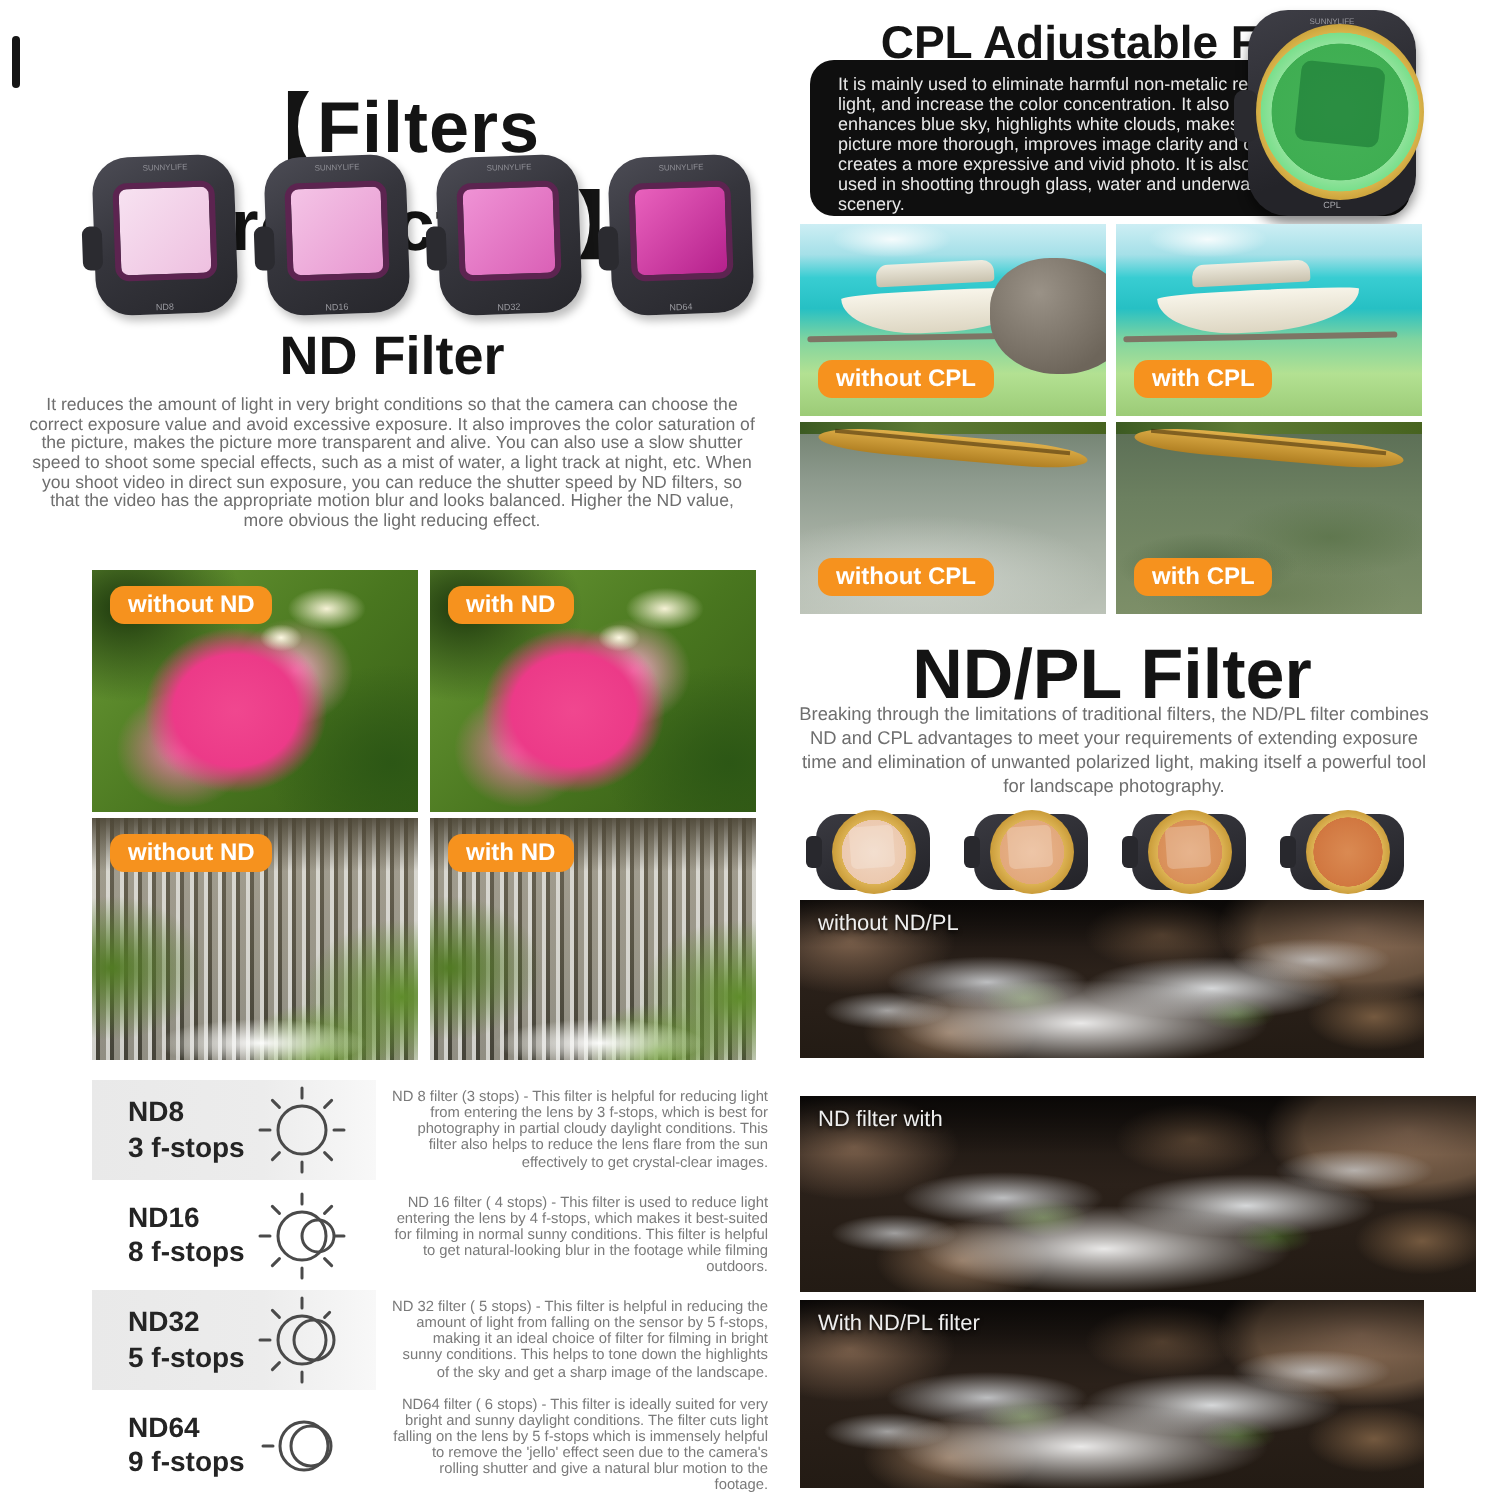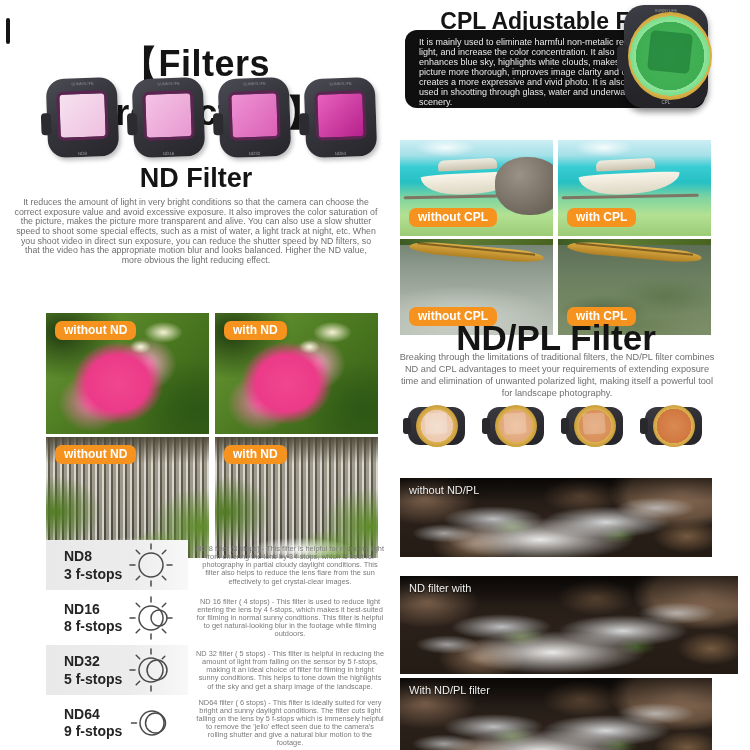--- a/index.html
+++ b/index.html
@@ -46,21 +46,21 @@
   .g1 { background:linear-gradient(135deg,#f7e2f1 0%,#eec0e0 100%); }
   .g2 { background:linear-gradient(135deg,#f4c4e6 0%,#e898d1 100%); }
   .g3 { background:linear-gradient(135deg,#ef93d5 0%,#da60b6 100%); }
   .g4 { background:linear-gradient(135deg,#e962bd 0%,#b5208c 100%); }
   .pf-brand { position:absolute; top:5px; left:0; width:100%; text-align:center;
              font-size:4px; color:#8f8f96; transform:rotate(-2deg); }
   .pf-name { position:absolute; bottom:6px; left:0; width:100%; text-align:center;
              font-size:4.5px; color:#9a9aa0; transform:rotate(-2deg); }
 
   
-  .cell { position:absolute; overflow:hidden;margin-top:28px; }
+  .cell { position:absolute; overflow:hidden; }
   .ph-flower { background:
       radial-gradient(26px 14px at 72% 16%, #f6f2d6 0%, rgba(246,242,214,0) 75%),
       radial-gradient(14px 9px at 58% 28%, #fdf8e2 0%, rgba(253,248,226,0) 75%),
       radial-gradient(62px 56px at 44% 58%, #f0478f 0%, #ec3a88 50%, rgba(236,58,136,0) 74%),
       radial-gradient(48px 42px at 28% 74%, #f47ab0 0%, rgba(244,122,176,0) 70%),
       radial-gradient(42px 38px at 62% 42%, #f8a4c8 0%, rgba(248,164,200,0) 70%),
       radial-gradient(80px 62px at 10% 16%, #1f3a0e 0%, rgba(31,58,14,0) 75%),
       radial-gradient(84px 66px at 92% 80%, #2c5715 0%, rgba(44,87,21,0) 75%),
       linear-gradient(135deg,#6b9a36 0%,#49761f 55%,#365c16 100%); }
   .ph-falls { background:
@@ -74,21 +74,21 @@
 
   
   .spec-row { position:absolute; left:0; width:392px; }
   .spec-band { position:absolute; left:46px; top:0; bottom:0; width:142px;
       background:linear-gradient(90deg,#e9e9e9 0%,#ececec 60%,#f8f8f8 100%); }
   .spec-name { position:absolute; left:64px; top:50%; transform:translateY(-50%);
       font-size:14px; font-weight:700; color:#242424; line-height:1.25; white-space:pre-line; }
   .spec-icon { position:absolute; left:127px; top:50%; transform:translateY(-50%);
       width:48px; height:48px; }
   .spec-desc { position:absolute; left:196px; top:50%; transform:translateY(-50%);
-      width:188px; font-size:7.4px; line-height:1.1; color:#7a7a7a; text-align:center; }
+      width:188px; font-size:7.4px; line-height:1.1; color:#7a7a7a; text-align:right; }
 
   
   .cpl-box { position:absolute; left:405px; top:30px; width:300px; height:78px;
       background:#0f0f0f; border-radius:12px; }
   .cpl-text { position:absolute; left:14px; top:7px; width:232px; color:#e9e9e9;
       font-size:9px; line-height:1.12; text-align:left; }
   .cpl-filter { position:absolute; left:612px; top:2px; width:98px; height:113px; }
   .cplf-body { position:absolute; left:12px; top:3px; right:2px; bottom:7px;
       background:linear-gradient(160deg,#3e3e46 0%,#242429 70%);
       border-radius:20px; box-shadow:0 4px 6px rgba(0,0,0,.45); }

